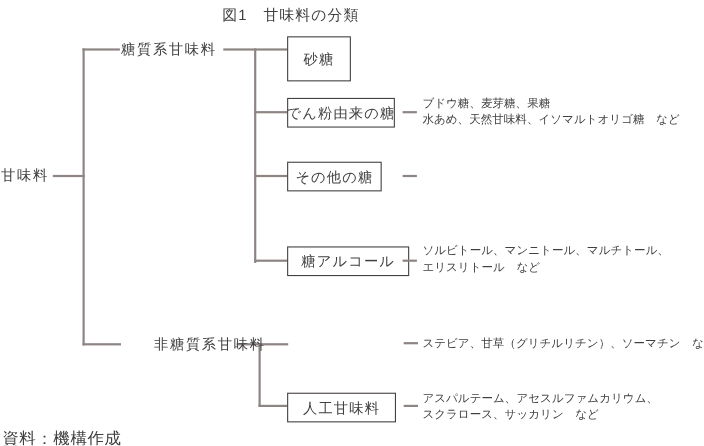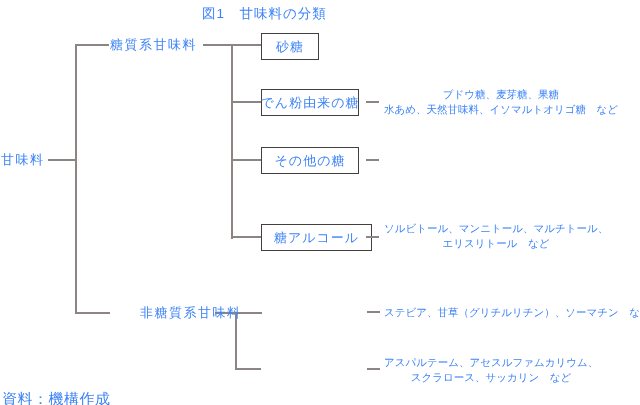--- a/index.html
+++ b/index.html
@@ -2,21 +2,21 @@
 <html><head>
 <meta charset="utf-8">
 <style>
   html, body { margin: 0; padding: 0; background: #ffffff; }
   .canvas {
     position: relative;
     width: 640px;
     height: 405px;
     background: #ffffff;
     font-family: "Liberation Sans", "DejaVu Sans", sans-serif;
-    color: #3b82f6;
+    color: #404040;
     overflow: hidden;
   }
   .title {
     position: absolute;
     left: 202px; top: 5px;
     font-size: 13.5px;
     letter-spacing: 1px;
     white-space: nowrap;
   }
   .lbl {
@@ -38,21 +38,20 @@
     letter-spacing: 1px;
     white-space: nowrap;
   }
   .hline { position: absolute; height: 2px; background: #8c8583; }
   .vline { position: absolute; width: 2px; background: #8c8583; }
   .ex {
     position: absolute;
     font-size: 10.5px;
     line-height: 15px;
     white-space: nowrap;
-    text-align: center;
   }
   .source {
     position: absolute;
     left: 2px; top: 390px;
     font-size: 15px;
     letter-spacing: 0.5px;
     white-space: nowrap;
   }
 </style>
 </head>
@@ -75,31 +74,34 @@
   <div class="hline" style="left:231px; top:236px; width:30px;"></div>
 
   <div class="hline" style="left:75px; top:312px; width:35px;"></div>
   <div class="hline" style="left:215px; top:312px; width:47px;"></div>
   <div class="vline" style="left:235px; top:312px; height:58px;"></div>
   <div class="hline" style="left:235px; top:368px; width:26px;"></div>
 
   <div class="lbl" style="left:110px; top:38px;font-family:Liberation Mono, monospace;">糖質系甘味料</div>
   <div class="lbl" style="left:112px; top:305px;margin-left:28px;">非糖質系甘味料</div>
 
-  <div class="node-box" style="left:261px; top:33px; width:58px; height:27px;">
+  <div class="node-box" style="left:261px; top:33px; width:58px; height:41px;">
     <span>砂糖</span>
   </div>
   <div class="node-box" style="left:261px; top:89px; width:98px; height:27px;">
     <span>でん粉由来の糖</span>
   </div>
-  <div class="node-box" style="left:261px; top:147px; width:98px; height:27px;">
+  <div class="node-box" style="left:261px; top:147px; width:86px; height:27px;">
     <span>その他の糖</span>
   </div>
   <div class="node-box" style="left:261px; top:224px; width:111px; height:27px;">
     <span>糖アルコール</span>
+  </div>
+  <div class="node-box" style="left:261px; top:357px; width:99px; height:27px;">
+    <span>人工甘味料</span>
   </div>
 
   <div class="hline" style="left:366px; top:101px; width:13px;"></div>
   <div class="hline" style="left:366px; top:159px; width:13px;"></div>
   <div class="hline" style="left:366px; top:236px; width:13px;"></div>
   <div class="hline" style="left:367px; top:311px; width:13px;"></div>
   <div class="hline" style="left:367px; top:368px; width:13px;"></div>
 
   <div class="ex" style="left:384px; top:87px;">
     <div>ブドウ糖、麦芽糖、果糖</div>

